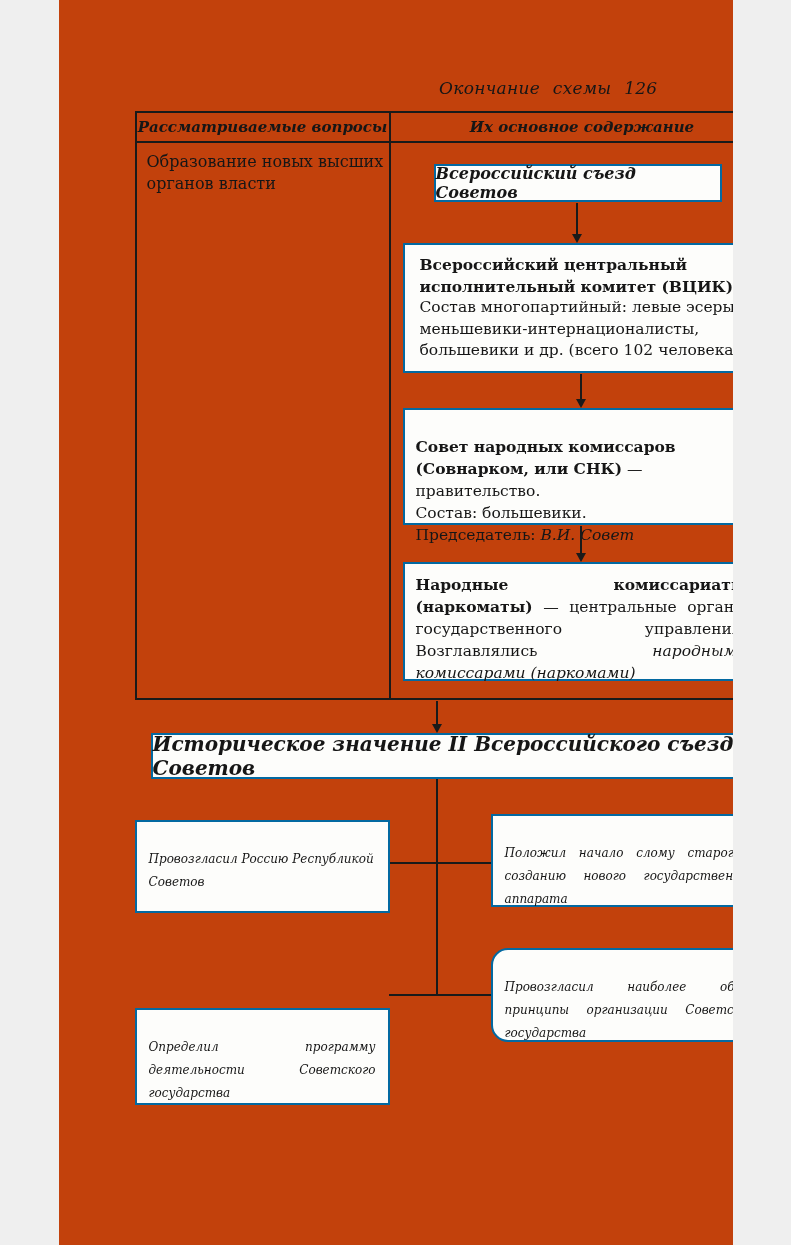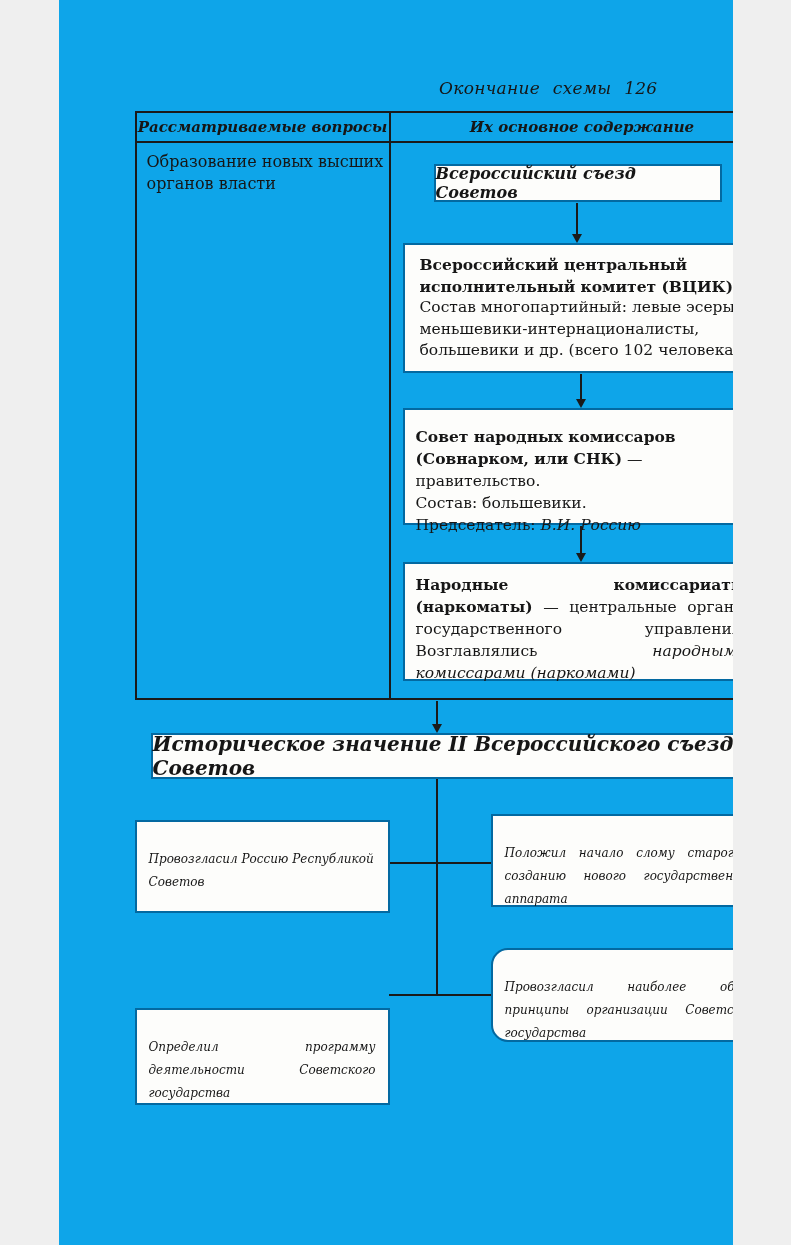--- a/index.html
+++ b/index.html
@@ -1,21 +1,21 @@
 <!DOCTYPE html>
 <html><head>
 <meta charset="utf-8">
 <style>
   * { margin:0; padding:0; box-sizing:border-box; }
   html,body { background:#efefef; }
   .page {
     position:relative;
     width:674px; height:1245px;
     margin:0 auto;
-    background:#0ea5e9;
+    background:#c2410c;
     font-family:"DejaVu Serif","Liberation Serif",serif;
     color:#161616;
     overflow:hidden;
   }
   .abs { position:absolute; }
   .boxed { border:2px solid #0369a1; background:#fdfdfb; }
   .center-flex { display:flex; align-items:center; justify-content:center; text-align:left;font-style:italic; }
   .bold { font-weight:bold; }
   .italic { font-style:italic; }
 
@@ -44,21 +44,21 @@
   .flow-box1 {
     left:375px; top:164px; width:288px; height:38px;
     font-weight:bold; font-size:16px;
   }
   .flow-box {
     left:344px; width:357px;
     padding:9px 11px;
     font-size:15.5px; line-height:21.5px;
   }
   .flow-box2 { top:243px; height:130px;padding-left:15px; }
-  .flow-box3 { top:408px; height:117px; line-height:22px; padding-top:16px; }
+  .flow-box3 { top:408px; height:117px; line-height:22px; padding-top:26px; }
   .flow-box4 { top:562px; height:119px; line-height:22px; padding-top:10px; text-align:justify; }
 
   
   .arrow { position:absolute; width:14px; }
   .arrow .shaft {
     position:absolute; left:50%; top:0;
     transform:translateX(-50%);
     width:2px; height:calc(100% - 8px);
     background:#1a1a1a;
   }
@@ -130,21 +130,21 @@
   </div>
 
   <div class="arrow arrow-2">
     <div class="shaft"></div>
     <div class="head"></div>
   </div>
 
   <div class="abs boxed flow-box flow-box3">
     <div><span class="bold">Совет народных комиссаров (Совнарком, или СНК)</span><span> — правительство.</span></div>
     <div>Состав: большевики.</div>
-    <div><span>Председатель: </span><span class="italic">В.И. Россию</span></div>
+    <div><span>Председатель: </span><span class="italic">В.И. Совет</span></div>
   </div>
 
   <div class="arrow arrow-3">
     <div class="shaft"></div>
     <div class="head"></div>
   </div>
 
   <div class="abs boxed flow-box flow-box4">
     <span class="bold">Народные комиссариаты (наркоматы)</span><span> — центральные органы государственного управления. Возглавлялись </span><span class="italic">народными комиссарами (наркомами)</span>
   </div>

